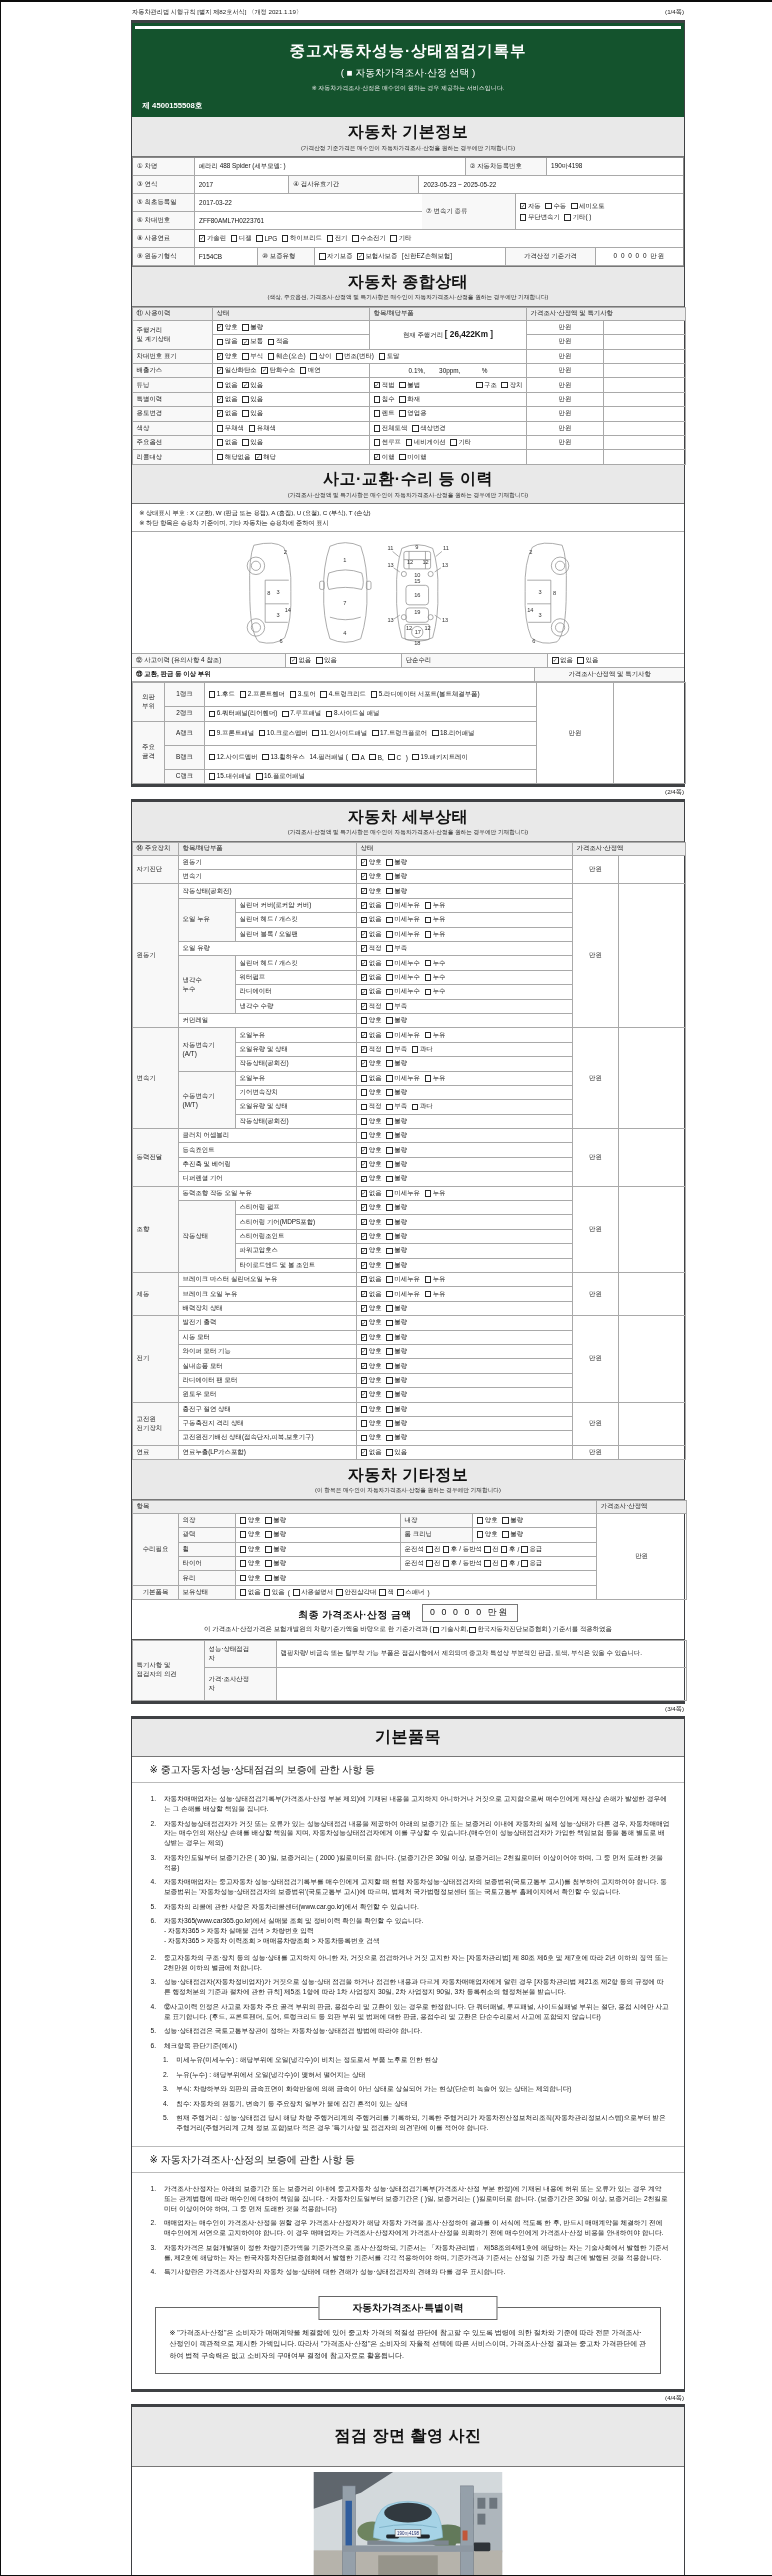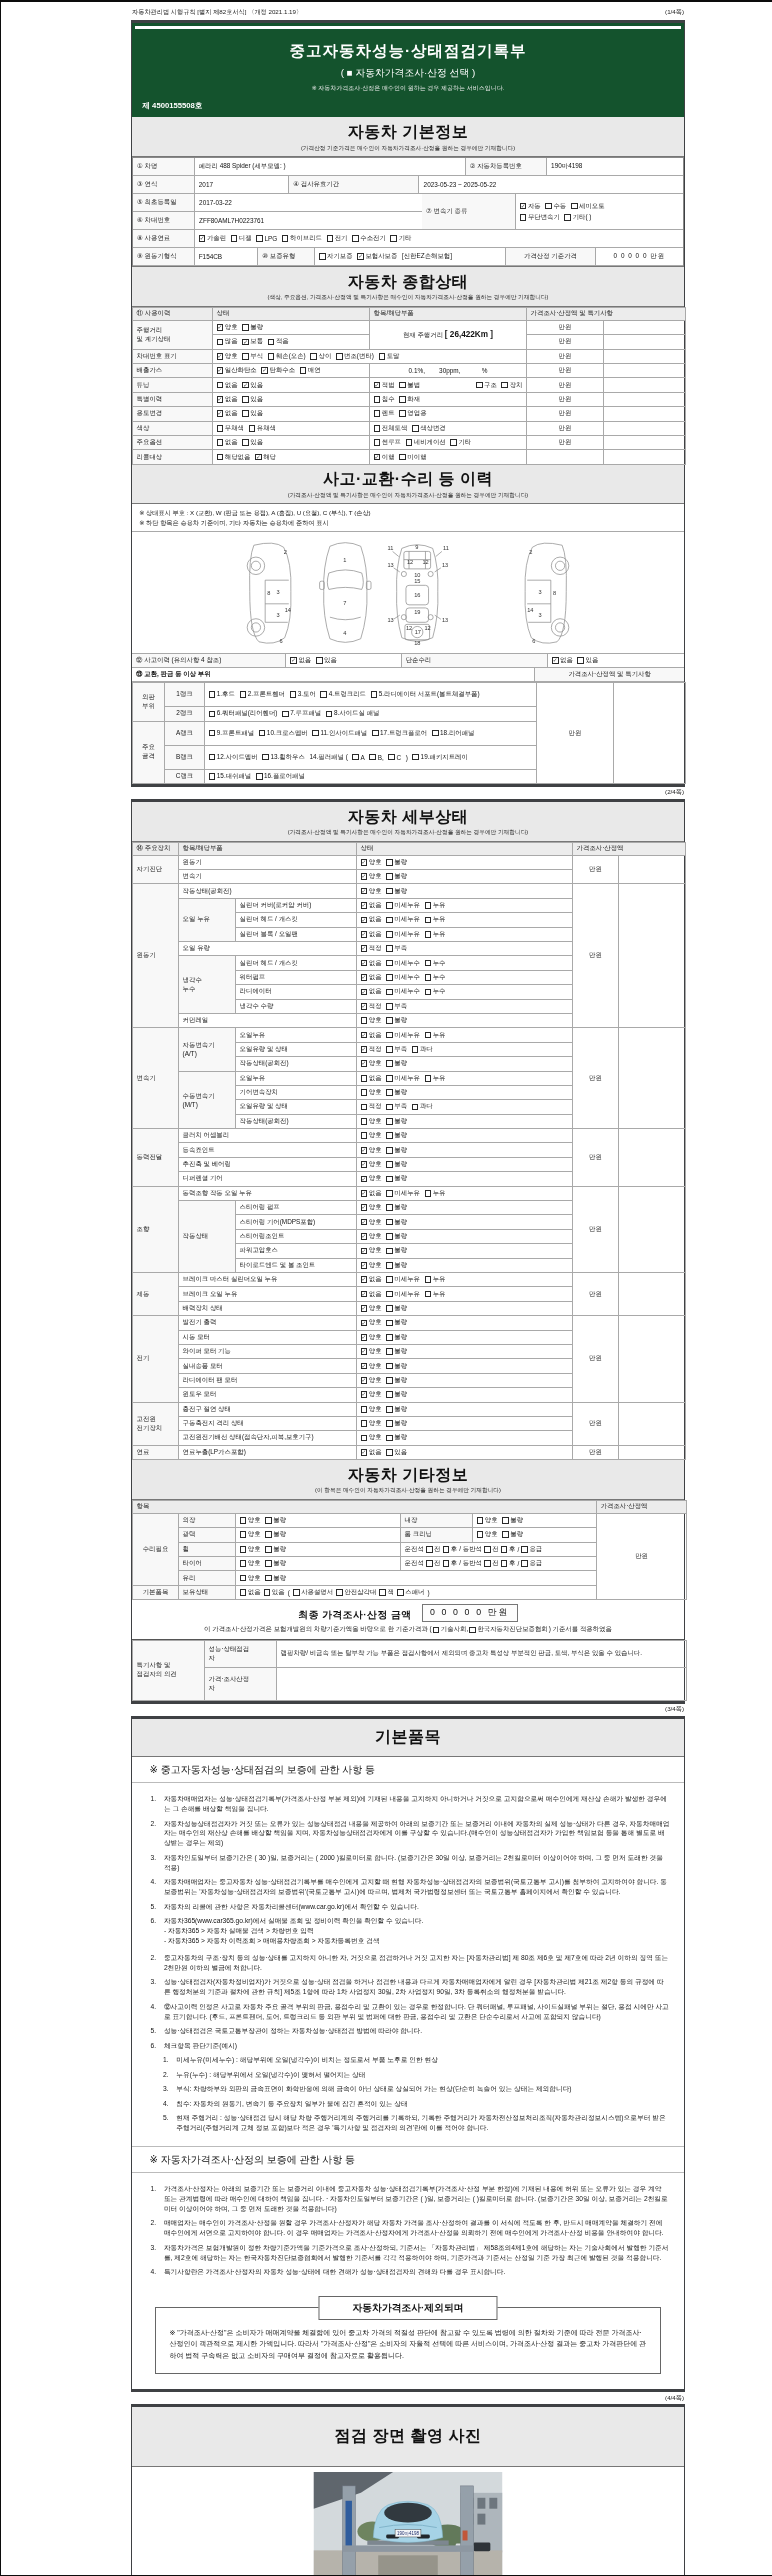--- a/index.html
+++ b/index.html
@@ -1866,21 +1866,21 @@
             <div class="ntext">자동차가격은 보험개발원이 정한 차량기준가액을 기준가격으로 조사·산정하되, 기준서는 「자동차관리법」 제58조의4제1호에 해당하는 자는 기술사회에서 발행한 기준서를, 제2호에 해당하는 자는 한국자동차진단보증협회에서 발행한 기준서를 각각 적용하여야 하며, 기준가격과 기준서는 산정일 기준 가장 최근에 발행된 것을 적용합니다.</div>
           </div>
 
           <div class="nitem">
             <span class="no">4.</span>
             <div class="ntext">특기사항란은 가격조사·산정자의 자동차 성능·상태에 대한 견해가 성능·상태점검자의 견해와 다를 경우 표시합니다.</div>
           </div>
         </div>
     </div>
     <div class="pricebox">
-      <div class="ptitle">자동차가격조사·제외되며</div>
+      <div class="ptitle">자동차가격조사·특별이력</div>
       <div class="ptext">※ "가격조사·산정"은 소비자가 매매계약을 체결함에 있어 중고차 가격의 적절성 판단에 참고할 수 있도록 법령에 의한 절차와 기준에 따라 전문 가격조사·산정인이 객관적으로 제시한 가액입니다. 따라서 "가격조사·산정"은 소비자의 자율적 선택에 따른 서비스이며, 가격조사·산정 결과는 중고차 가격판단에 관하여 법적 구속력은 없고 소비자의 구매여부 결정에 참고자료로 활용됩니다.</div>
     </div>
   </div>
   <div class="pgmark">(4/4쪽)</div>
 
   <div class="sheet">
     <div class="band" style="padding:19px 0">
       <div class="t">점검 장면 촬영 사진</div>
     </div>
     <div class="photo-cell">

